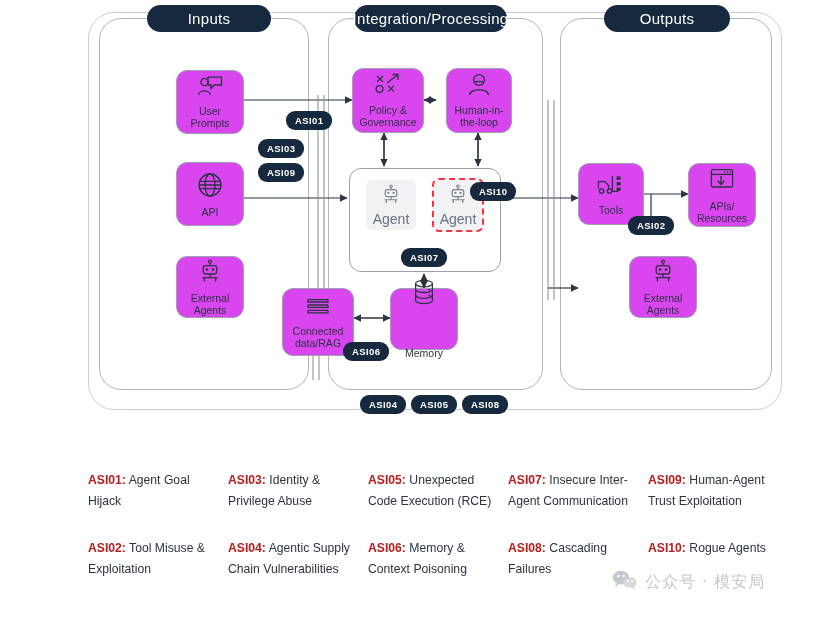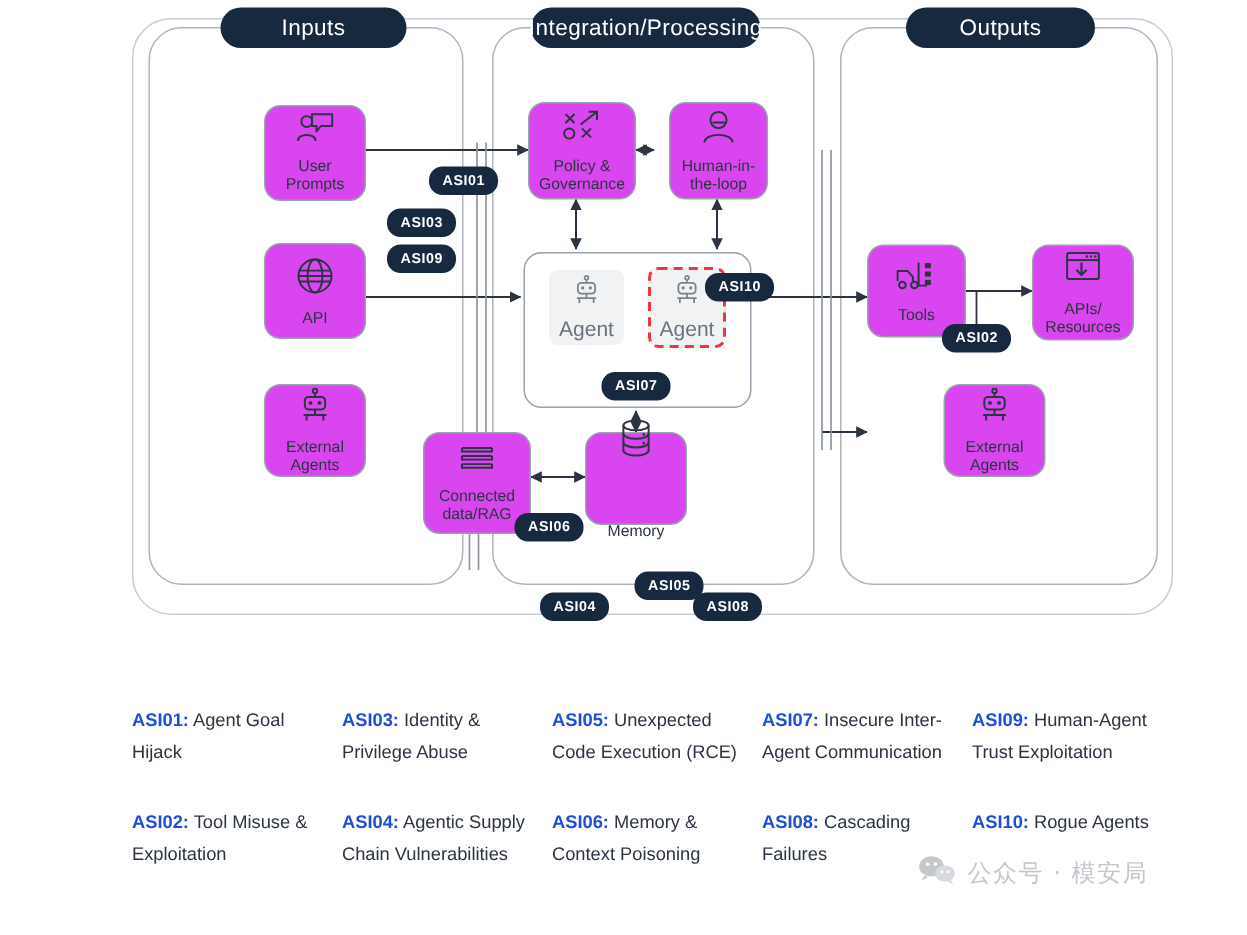--- a/index.html
+++ b/index.html
@@ -94,21 +94,21 @@
   
   #wires{position:absolute;left:0;top:0;width:831px;height:623px;z-index:5;pointer-events:none;}
 
   
   #legend{
     position:absolute;left:88px;top:470px;width:700px;
   }
   .legend-row{display:flex;width:700px;margin-bottom:26px;}
   .legend-cell{width:140px;padding-right:8px;box-sizing:border-box;
     font-size:12.2px;line-height:21px;color:#2b3440;}
-  .legend-cell b{color:#1d4ed8;font-weight:bold;}
+  .legend-cell b{color:#b91c1c;font-weight:bold;}
 
   
   #watermark{
     position:absolute;left:612px;top:570px;
     display:flex;align-items:center;gap:7px;
     color:#c4c7cc;font-size:16px;letter-spacing:1px;
     z-index:60;
   }
   #watermark .wm-text{font-family:"DejaVu Sans", sans-serif;}
 </style>
@@ -347,21 +347,21 @@
         <rect x="6.2" y="6.6" width="13.6" height="8.4" rx="2.6" fill="none" stroke="#2b3440" stroke-width="1.3"></rect>
         <circle cx="10" cy="10.6" r="1.3" fill="#2b3440"></circle>
         <circle cx="16" cy="10.6" r="1.3" fill="#2b3440"></circle>
         <path d="M13,15 L13,18.6 M5.4,18.6 L20.6,18.6 M7.4,18.6 L7.4,22.4 M18.6,18.6 L18.6,22.4" fill="none" stroke="#2b3440" stroke-width="1.3"></path>
       </svg>
     </span>
     <span class="label">External<br>Agents</span>
   </div>
 
   <div class="badge" style="left:360px;top:395px;">ASI04</div>
-  <div class="badge" style="left:411px;top:381px;margin-left:12px;">ASI05</div>
+  <div class="badge" style="left:411px;top:395px;">ASI05</div>
   <div class="badge" style="left:462px;top:395px;">ASI08</div>
 
   <div id="legend">
     <div class="legend-row">
       <div class="legend-cell">
         <b>ASI01:</b><span> Agent Goal Hijack</span>
       </div>
       <div class="legend-cell">
         <b>ASI03:</b><span> Identity &amp; Privilege Abuse</span>
       </div>

